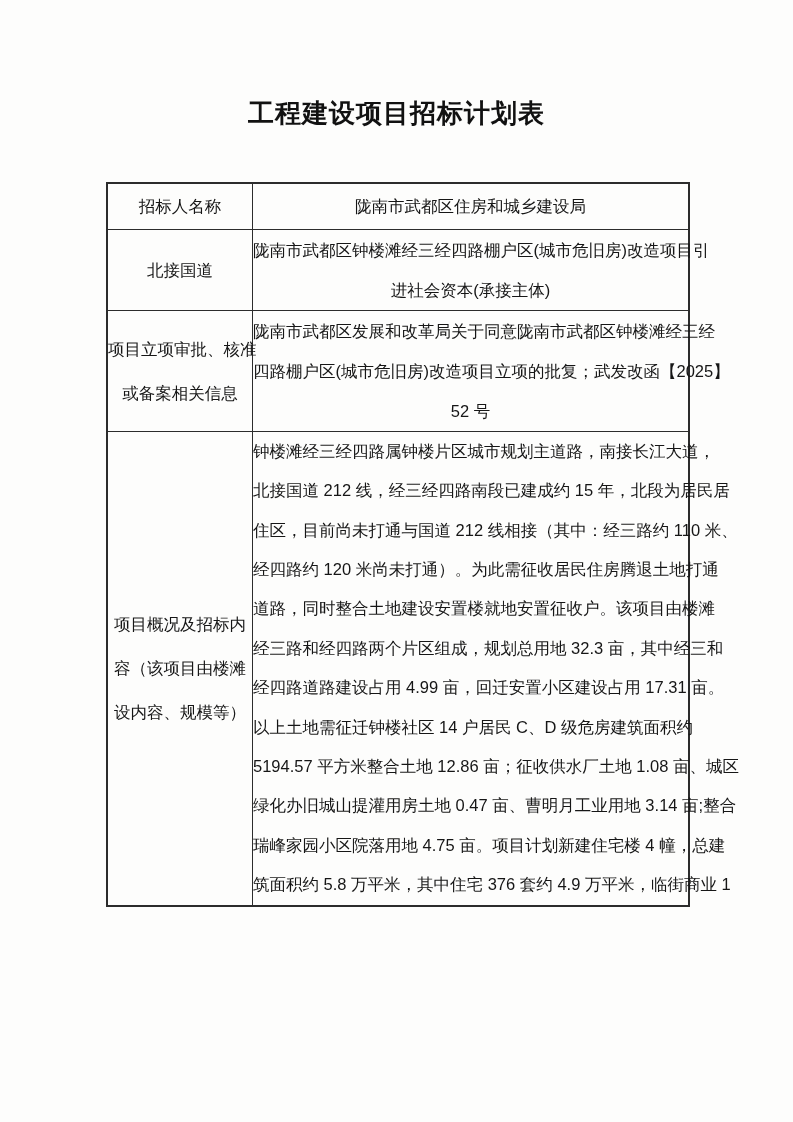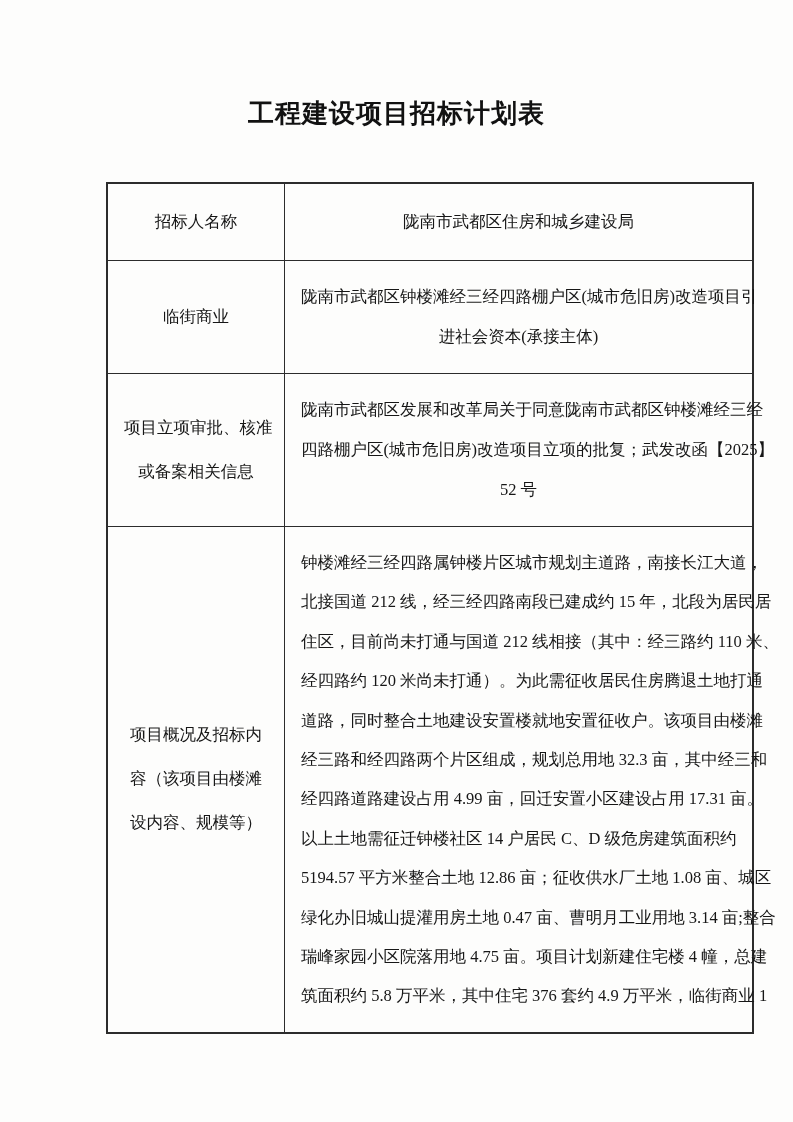--- a/index.html
+++ b/index.html
@@ -5,21 +5,21 @@
   html, body {
     margin: 0;
     padding: 0;
     background: #ffffff;
   }
   .page {
     position: relative;
     width: 793px;
     height: 1122px;
     background: #fdfdfc;
-    font-family: Liberation Serif, serif;
+    font-family: Liberation Sans, sans-serif;
     color: #161616;
     overflow: hidden;
   }
   .doc-title {
     position: absolute;
     top: 96px;
     left: 0;
     width: 100%;
     margin: 0;
     text-align: center;
@@ -32,21 +32,21 @@
     position: absolute;
     top: 182px;
     left: 106px;
     width: 579px;
     border-collapse: collapse;
     table-layout: fixed;
     border: 2px solid #2c2c2c;
   }
   table.bid-table td {
     border: 1.6px solid #2c2c2c;
-    padding: 16px;
+    padding: 0;
     vertical-align: middle;
     font-size: 16.5px;
     font-weight: 500;
   }
   td.label-cell {
     width: 144px;
     text-align: center;
   }
   td.label-cell .lline {
     line-height: 44px;
@@ -88,21 +88,21 @@
         <td class="label-cell">
           <div class="lline">招标人名称</div>
         </td>
         <td class="value-cell">
           <div class="line center">陇南市武都区住房和城乡建设局</div>
         </td>
       </tr>
 
       <tr class="r2">
         <td class="label-cell">
-          <div class="lline">临街商业</div>
+          <div class="lline">北接国道</div>
         </td>
         <td class="value-cell">
           <div class="line">陇南市武都区钟楼滩经三经四路棚户区(城市危旧房)改造项目引</div>
           <div class="line center">进社会资本(承接主体)</div>
         </td>
       </tr>
 
 
       <tr class="r4">
         <td class="label-cell">

